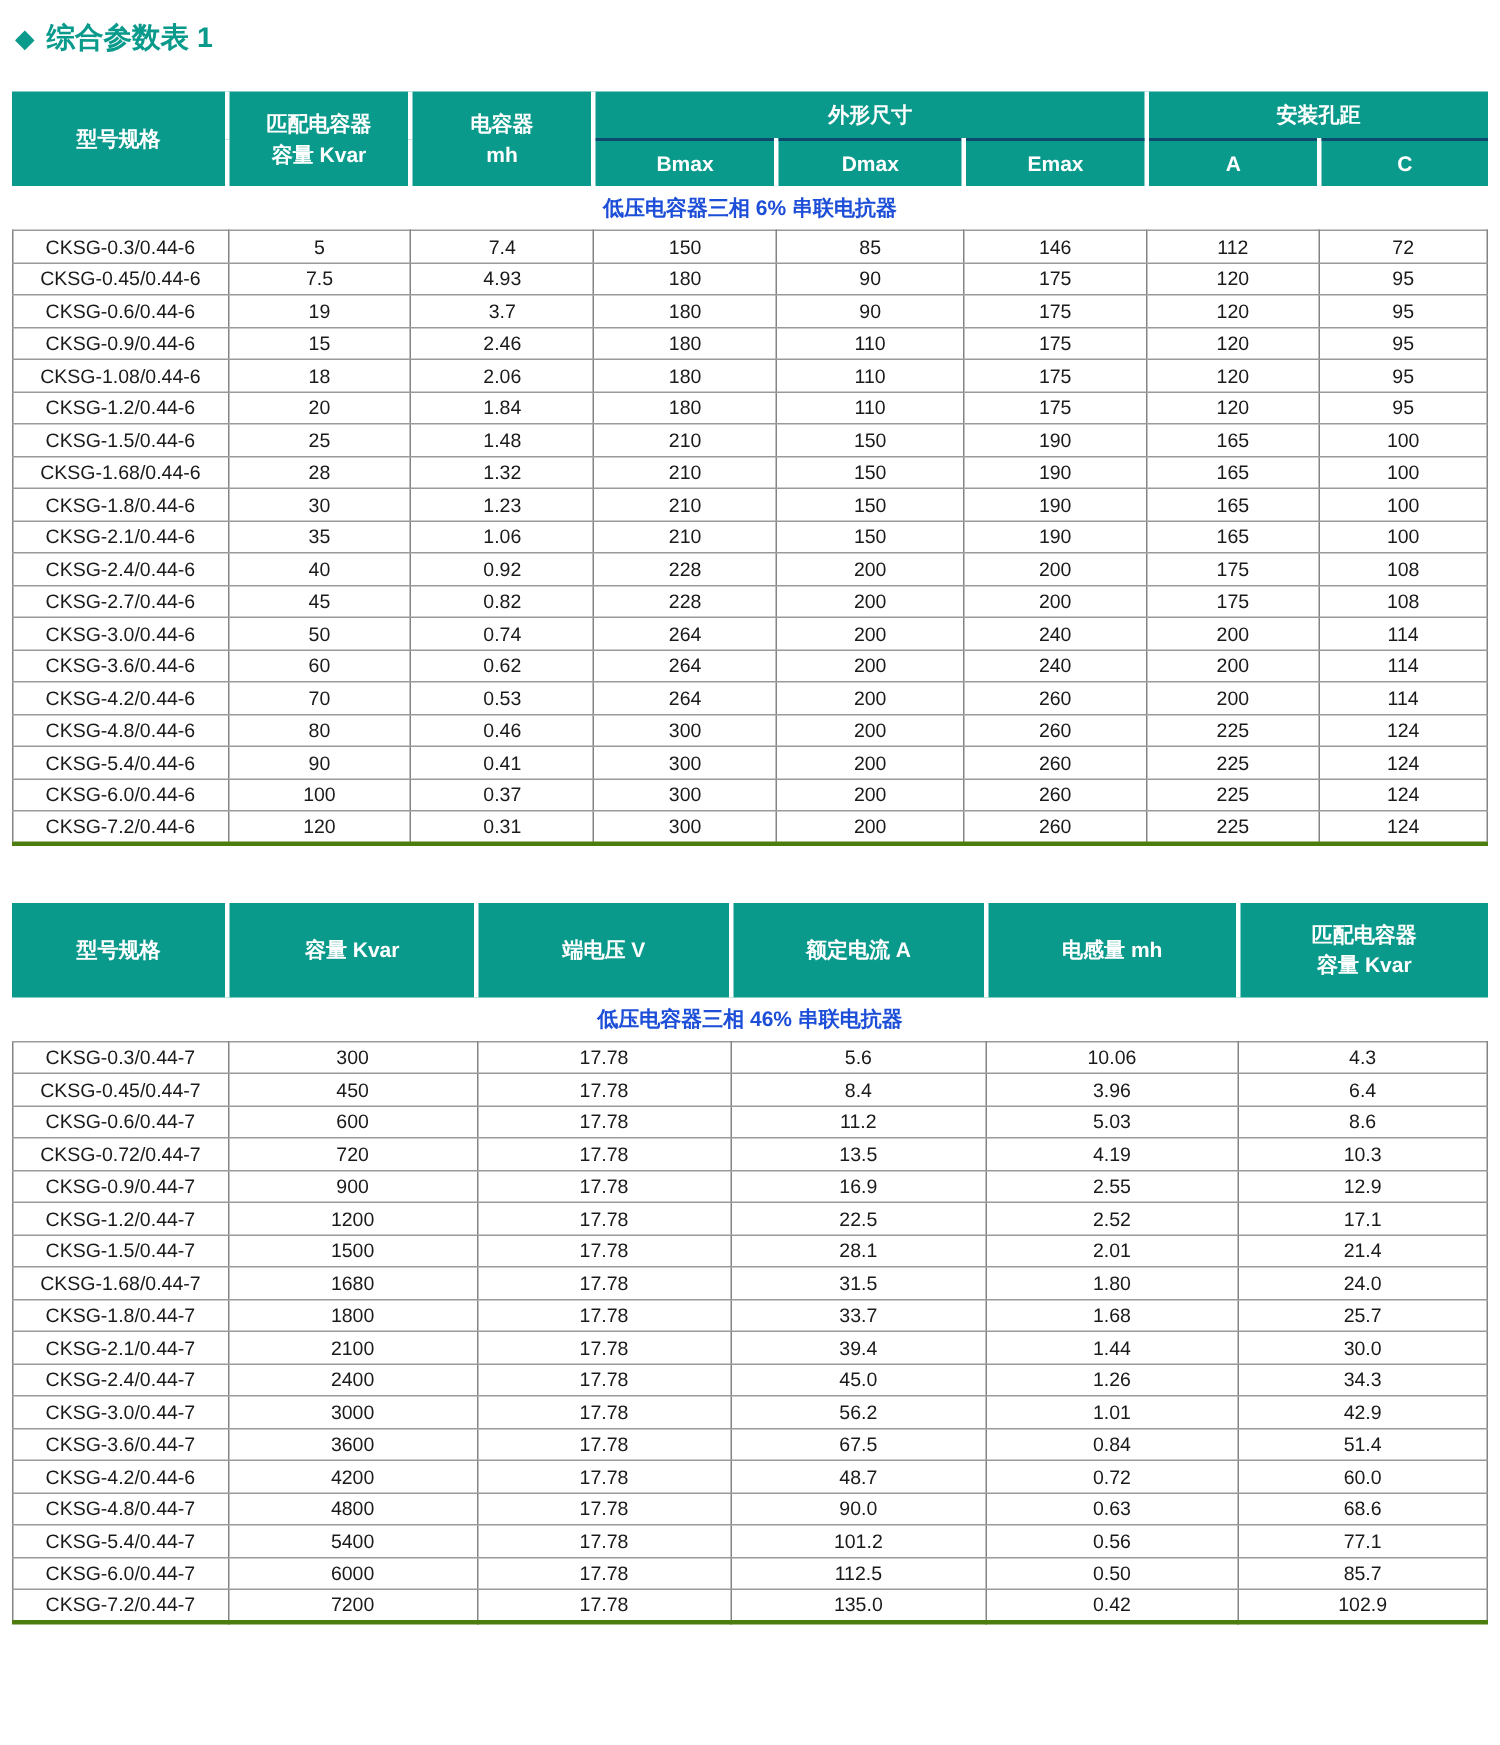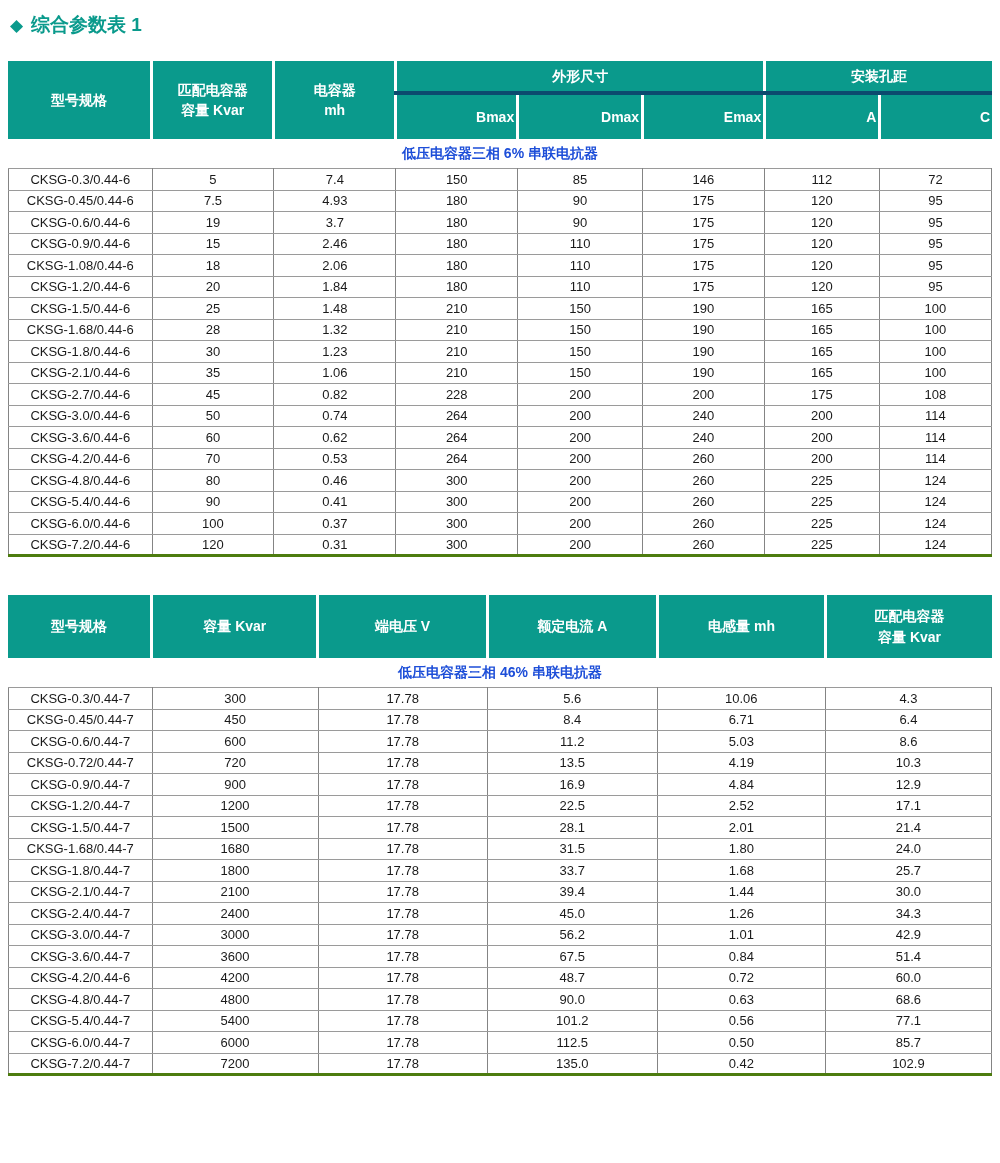--- a/index.html
+++ b/index.html
@@ -25,24 +25,24 @@
 
   
   .thead-table th {
     background:#0a9a8c; color:#ffffff;
     font-size:14px; font-weight:bold;
     text-align:center; vertical-align:middle;
     white-space:pre-line; line-height:1.45;
     padding:2px;
   }
   .thead-table tr.r1 th { height:32px; }
-  .thead-table tr.r2 th { height:46px;text-align:right; }
+  .thead-table tr.r2 th { height:31px; }
   .thead-table.single th { height:63px; }
   .thead-table th.b-r { border-right:3px solid #ffffff; }
-  .thead-table th.b-b { border-bottom:4px solid #0c4a6e; }
+  .thead-table th.b-b { border-bottom:2px solid #0c4a6e; }
 
   
   .caption {
     text-align:center; font-size:14px; font-weight:bold; color:#1d4ed8;
     padding:6px 0 5px 0;
   }
 
   
   .data-table { border-bottom:3px solid #4d7c0f; }
   .data-table td {
@@ -204,20 +204,30 @@
             <td>CKSG-2.1/0.44-6</td>
             <td>35</td>
             <td>1.06</td>
             <td>210</td>
             <td>150</td>
             <td>190</td>
             <td>165</td>
             <td>100</td>
           </tr>
           <tr>
+            <td>CKSG-2.4/0.44-6</td>
+            <td>40</td>
+            <td>0.92</td>
+            <td>228</td>
+            <td>200</td>
+            <td>200</td>
+            <td>175</td>
+            <td>108</td>
+          </tr>
+          <tr>
             <td>CKSG-2.7/0.44-6</td>
             <td>45</td>
             <td>0.82</td>
             <td>228</td>
             <td>200</td>
             <td>200</td>
             <td>175</td>
             <td>108</td>
           </tr>
           <tr>
@@ -335,21 +345,21 @@
             <td>17.78</td>
             <td>5.6</td>
             <td>10.06</td>
             <td>4.3</td>
           </tr>
           <tr>
             <td>CKSG-0.45/0.44-7</td>
             <td>450</td>
             <td>17.78</td>
             <td>8.4</td>
-            <td>6.71</td>
+            <td>3.96</td>
             <td>6.4</td>
           </tr>
           <tr>
             <td>CKSG-0.6/0.44-7</td>
             <td>600</td>
             <td>17.78</td>
             <td>11.2</td>
             <td>5.03</td>
             <td>8.6</td>
           </tr>
@@ -359,21 +369,21 @@
             <td>17.78</td>
             <td>13.5</td>
             <td>4.19</td>
             <td>10.3</td>
           </tr>
           <tr>
             <td>CKSG-0.9/0.44-7</td>
             <td>900</td>
             <td>17.78</td>
             <td>16.9</td>
-            <td>4.84</td>
+            <td>2.55</td>
             <td>12.9</td>
           </tr>
           <tr>
             <td>CKSG-1.2/0.44-7</td>
             <td>1200</td>
             <td>17.78</td>
             <td>22.5</td>
             <td>2.52</td>
             <td>17.1</td>
           </tr>

